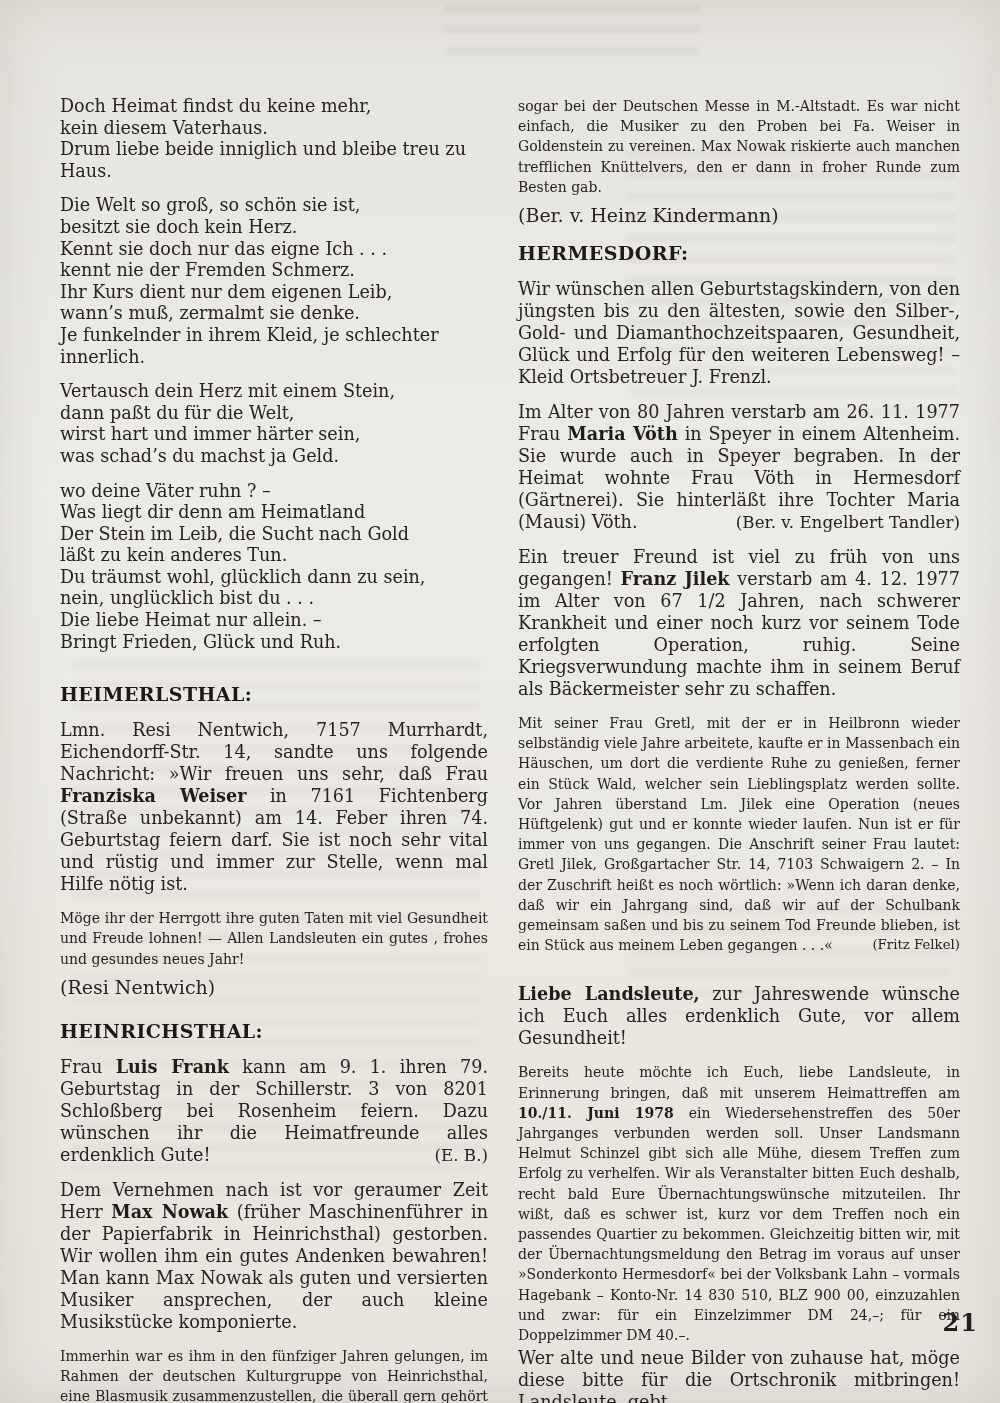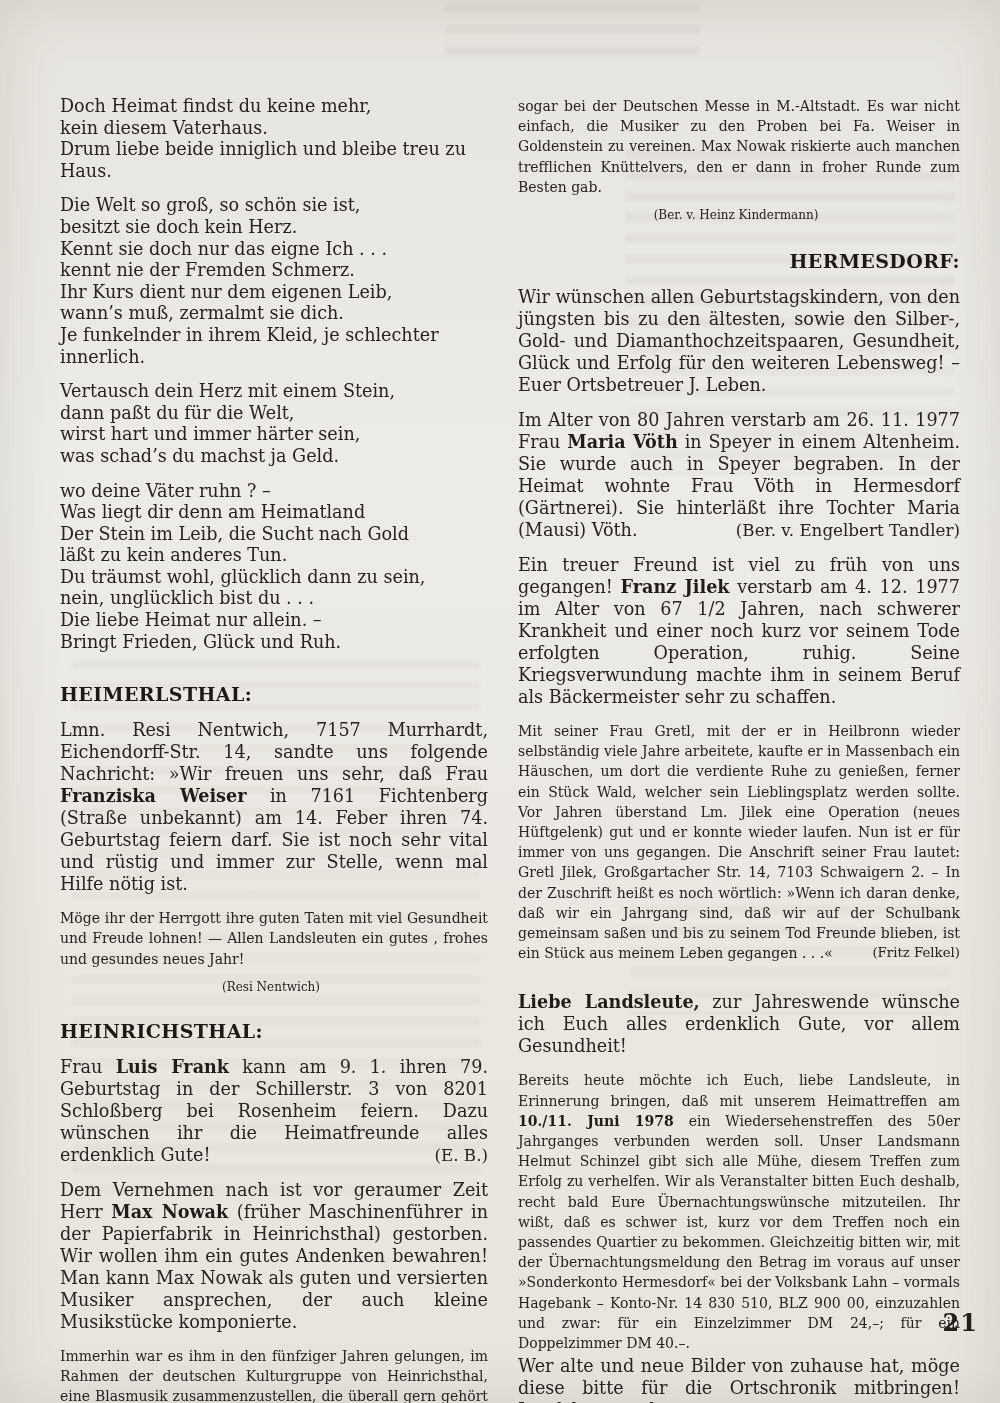--- a/index.html
+++ b/index.html
@@ -49,41 +49,41 @@
     white-space: nowrap;
   }
 
   h2.section-heading {
     font-size: 19px;
     font-weight: bold;
     letter-spacing: 0.4px;
     margin: 22px 0 14px 0;
     color: #1d1a16;
   }
-  .col-right h2.section-heading { margin-top: 24px; text-align: right; }
+  .col-right h2.section-heading { margin-top: 16px; }
 
   p.body {
     font-size: 17.6px;
     line-height: 22px;
     text-align: justify;
     margin: 0 0 13px 0;
     hyphens: auto;
     -webkit-hyphens: auto;
   }
   p.small {
     font-size: 14px;
     line-height: 20.2px;
     text-align: justify;
     margin: 0 0 2px 0;
     hyphens: auto;
     -webkit-hyphens: auto;
   }
   .byline {
-    text-align: center;
-    font-size: 12px;
+    text-align: left;
+    font-size: 19px;
     line-height: 21px;
     padding-right: 6px;
     margin: 8px 0 6px 0;
   }
   .byline-float {
     float: right;
     font-size: 0.95em;
   }
   b { font-weight: bold; color: #201c18; }
 
@@ -119,21 +119,21 @@
           <div class="poem-line">kein diesem Vaterhaus.</div>
           <div class="poem-line">Drum liebe beide inniglich und bleibe treu zu</div>
           <div class="poem-line">Haus.</div>
         </div>
         <div class="stanza">
           <div class="poem-line">Die Welt so groß, so schön sie ist,</div>
           <div class="poem-line">besitzt sie doch kein Herz.</div>
           <div class="poem-line">Kennt sie doch nur das eigne Ich . . .</div>
           <div class="poem-line">kennt nie der Fremden Schmerz.</div>
           <div class="poem-line">Ihr Kurs dient nur dem eigenen Leib,</div>
-          <div class="poem-line">wann’s muß, zermalmt sie dich.</div>
+          <div class="poem-line">wann’s muß, zermalmt sie denke.</div>
           <div class="poem-line">Je funkelnder in ihrem Kleid, je schlechter</div>
           <div class="poem-line">innerlich.</div>
         </div>
         <div class="stanza">
           <div class="poem-line">Vertausch dein Herz mit einem Stein,</div>
           <div class="poem-line">dann paßt du für die Welt,</div>
           <div class="poem-line">wirst hart und immer härter sein,</div>
           <div class="poem-line">was schad’s du machst ja Geld.</div>
         </div>
         <div class="stanza">
@@ -165,21 +165,21 @@
 
     </div>
 
     <div class="col-right">
 
       <p class="small">sogar bei der Deutschen Messe in M.-Altstadt. Es war nicht einfach, die Musiker zu den Proben bei Fa. Weiser in Goldenstein zu vereinen. Max Nowak riskierte auch manchen trefflichen Knüttelvers, den er dann in froher Runde zum Besten gab.</p>
       <div class="byline">(Ber. v. Heinz Kindermann)</div>
 
       <h2 class="section-heading">HERMESDORF:</h2>
 
-      <p class="body">Wir wünschen allen Geburtstagskindern, von den jüngsten bis zu den ältesten, sowie den Silber-, Gold- und Diamanthochzeitspaaren, Gesundheit, Glück und Erfolg für den weiteren Lebensweg! – Euer Ortsbetreuer J. Leben.</p>
+      <p class="body">Wir wünschen allen Geburtstagskindern, von den jüngsten bis zu den ältesten, sowie den Silber-, Gold- und Diamanthochzeitspaaren, Gesundheit, Glück und Erfolg für den weiteren Lebensweg! – Kleid Ortsbetreuer J. Frenzl.</p>
 
       <p class="body"><span>Im Alter von 80 Jahren verstarb am 26. 11. 1977 Frau </span><b>Maria Vöth</b><span> in Speyer in einem Altenheim. Sie wurde auch in Speyer begraben. In der Heimat wohnte Frau Vöth in Hermesdorf (Gärtnerei). Sie hinterläßt ihre Tochter Maria (Mausi) Vöth.</span> <span class="byline-float">(Ber. v. Engelbert Tandler)</span></p>
 
       <p class="body"><span>Ein treuer Freund ist viel zu früh von uns gegangen! </span><b>Franz Jilek</b><span> verstarb am 4. 12. 1977 im Alter von 67 1/2 Jahren, nach schwerer Krankheit und einer noch kurz vor seinem Tode erfolgten Operation, ruhig. Seine Kriegsverwundung machte ihm in seinem Beruf als Bäckermeister sehr zu schaffen.</span></p>
 
       <p class="small"><span>Mit seiner Frau Gretl, mit der er in Heilbronn wieder selbständig viele Jahre arbeitete, kaufte er in Massenbach ein Häuschen, um dort die verdiente Ruhe zu genießen, ferner ein Stück Wald, welcher sein Lieblingsplatz werden sollte. Vor Jahren überstand Lm. Jilek eine Operation (neues Hüftgelenk) gut und er konnte wieder laufen. Nun ist er für immer von uns gegangen. Die Anschrift seiner Frau lautet: Gretl Jilek, Großgartacher Str. 14, 7103 Schwaigern 2. – In der Zuschrift heißt es noch wörtlich: »Wenn ich daran denke, daß wir ein Jahrgang sind, daß wir auf der Schulbank gemeinsam saßen und bis zu seinem Tod Freunde blieben, ist ein Stück aus meinem Leben gegangen . . .«</span> <span class="byline-float">(Fritz Felkel)</span></p>
 
       <p class="body" style="margin-top:28px"><b>Liebe Landsleute,</b><span> zur Jahreswende wünsche ich Euch alles erdenklich Gute, vor allem Gesundheit!</span></p>
 
       <p class="small"><span>Bereits heute möchte ich Euch, liebe Landsleute, in Erinnerung bringen, daß mit unserem Heimattreffen am </span><b>10./11. Juni 1978</b><span> ein Wiedersehenstreffen des 50er Jahrganges verbunden werden soll. Unser Landsmann Helmut Schinzel gibt sich alle Mühe, diesem Treffen zum Erfolg zu verhelfen. Wir als Veranstalter bitten Euch deshalb, recht bald Eure Übernachtungswünsche mitzuteilen. Ihr wißt, daß es schwer ist, kurz vor dem Treffen noch ein passendes Quartier zu bekommen. Gleichzeitig bitten wir, mit der Übernachtungsmeldung den Betrag im voraus auf unser »Sonderkonto Hermesdorf« bei der Volksbank Lahn – vormals Hagebank – Konto-Nr. 14 830 510, BLZ 900 00, einzuzahlen und zwar: für ein Einzelzimmer DM 24,–; für ein Doppelzimmer DM 40.–.</span></p>

